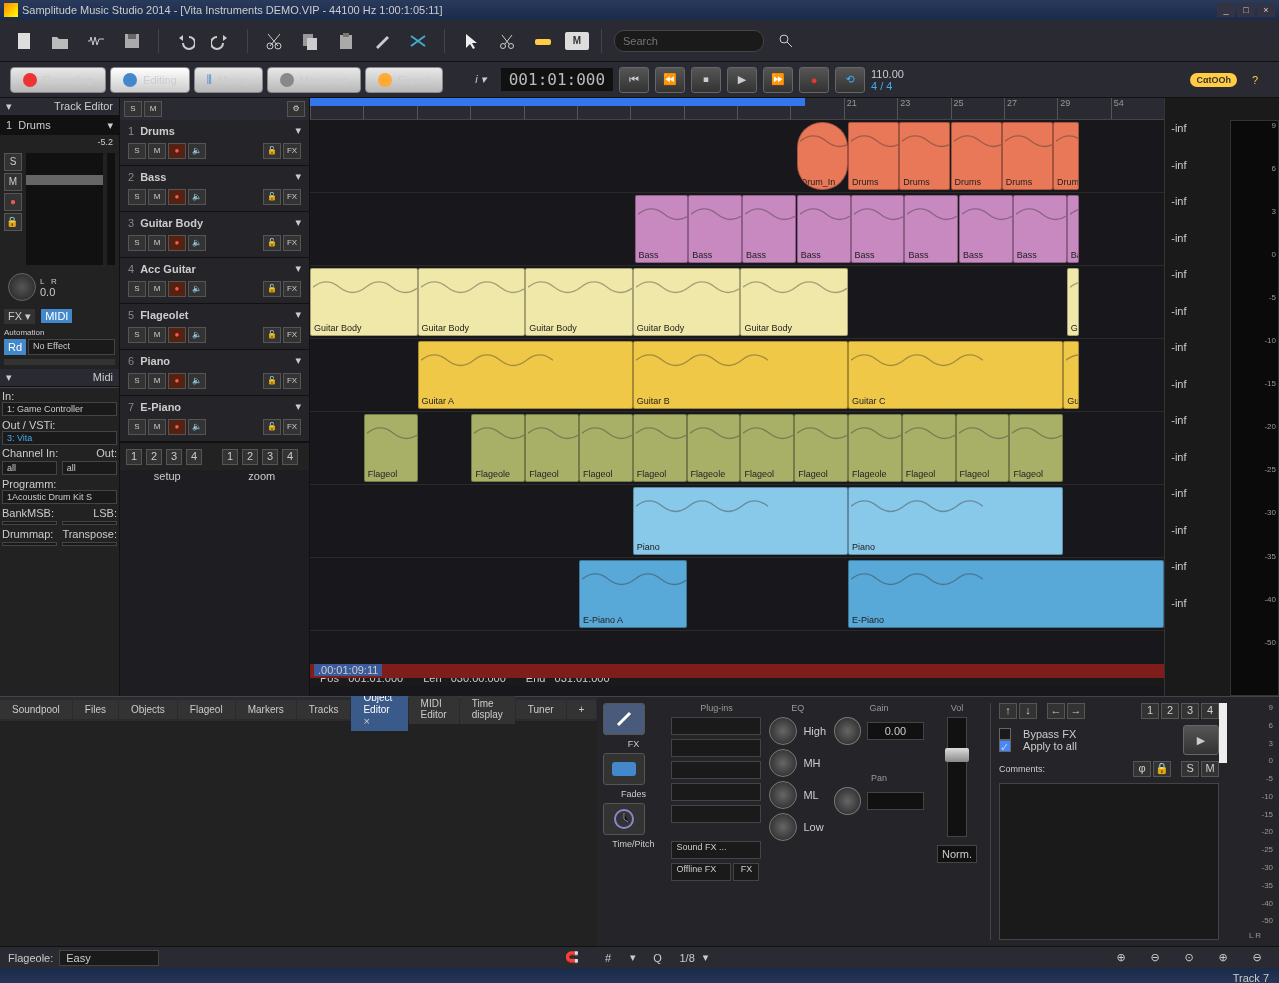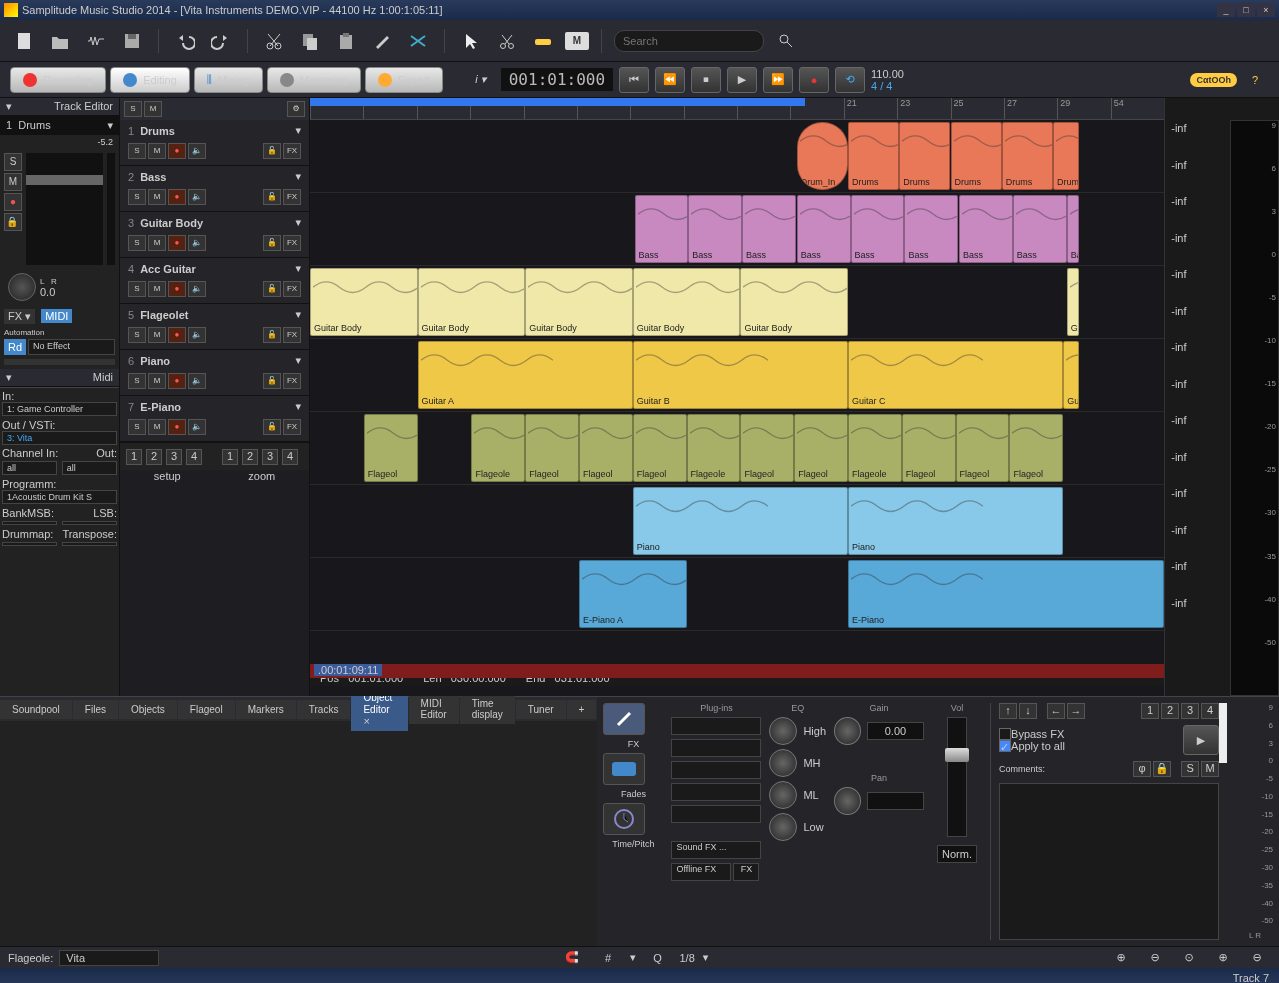--- a/index.html
+++ b/index.html
@@ -76,21 +76,21 @@
 .plugin-sel{width:90px;height:18px;background:#1a1a1a;border:1px solid #444;font-size:9px;padding:0 4px}
 .eq-knob{width:28px;height:28px;border-radius:50%;background:radial-gradient(#666,#222);border:1px solid #777}
 .eq-row{display:flex;align-items:center;gap:6px}
 .gain-box{width:60px;height:18px;background:#111;border:1px solid #444;text-align:center;line-height:16px}
 .vol-fader-big{width:20px;height:120px;background:#111;border:1px solid #444;position:relative;margin:0 auto}
 .vol-thumb{position:absolute;width:24px;height:14px;background:linear-gradient(#ddd,#888);left:-3px;top:30px;border-radius:2px}
 .play-ctrls{display:flex;flex-direction:column;gap:6px}
 .arrow-grid{display:flex;gap:2px}
 .arrow-btn{width:18px;height:16px;background:#333;border:1px solid #555;text-align:center;cursor:pointer}
 .num-btns{display:flex;gap:2px}
-.checkbox-row{display:flex;align-items:flex-start;gap:0;font-size:10px}
+.checkbox-row{display:flex;align-items:flex-start;gap:12px;font-size:10px}
 .chk{width:12px;height:12px;background:#1a1a1a;border:1px solid #666}
 .chk.on{background:#48f}
 .status-bar{height:22px;background:#2a2a32;display:flex;align-items:center;padding:0 8px;justify-content:space-between;border-top:1px solid #111}
 .ws-sel{background:#1a1a1a;border:1px solid #444;padding:1px 6px;width:100px}
 .footer{height:20px;background:linear-gradient(#1a2a4a,#2a3a5a);display:flex;align-items:center;justify-content:flex-end;padding:0 10px;font-size:10px}
 svg{display:block}
 </style>
 </head>
 <body>
 
@@ -924,21 +924,21 @@
         <div style="position: absolute; right: 2px; font-size: 8px; color: rgb(153, 153, 153); top: 82.5%;">-40</div>
         <div style="position: absolute; right: 2px; font-size: 8px; color: rgb(153, 153, 153); top: 90%;">-50</div>
         <div style="position: absolute; bottom: 0px; width: 100%; text-align: center; font-size: 8px; color: rgb(153, 153, 153);">L    R</div>
       </div>
   </div>
 </div>
 
 <div class="status-bar">
   <div style="display:flex;align-items:center;gap:6px">
     <span>Flageole:</span>
-    <div class="ws-sel">Vita</div>
+    <div class="ws-sel">Easy</div>
   </div>
   <div style="display:flex;gap:8px;align-items:center">
     <div class="tool-btn">🧲</div>
     <div class="tool-btn">#</div>
     <span>▾</span>
     <div class="tool-btn">Q</div>
     <span>1/8</span>
     <span>▾</span>
   </div>
   <div style="display:flex;gap:6px">

